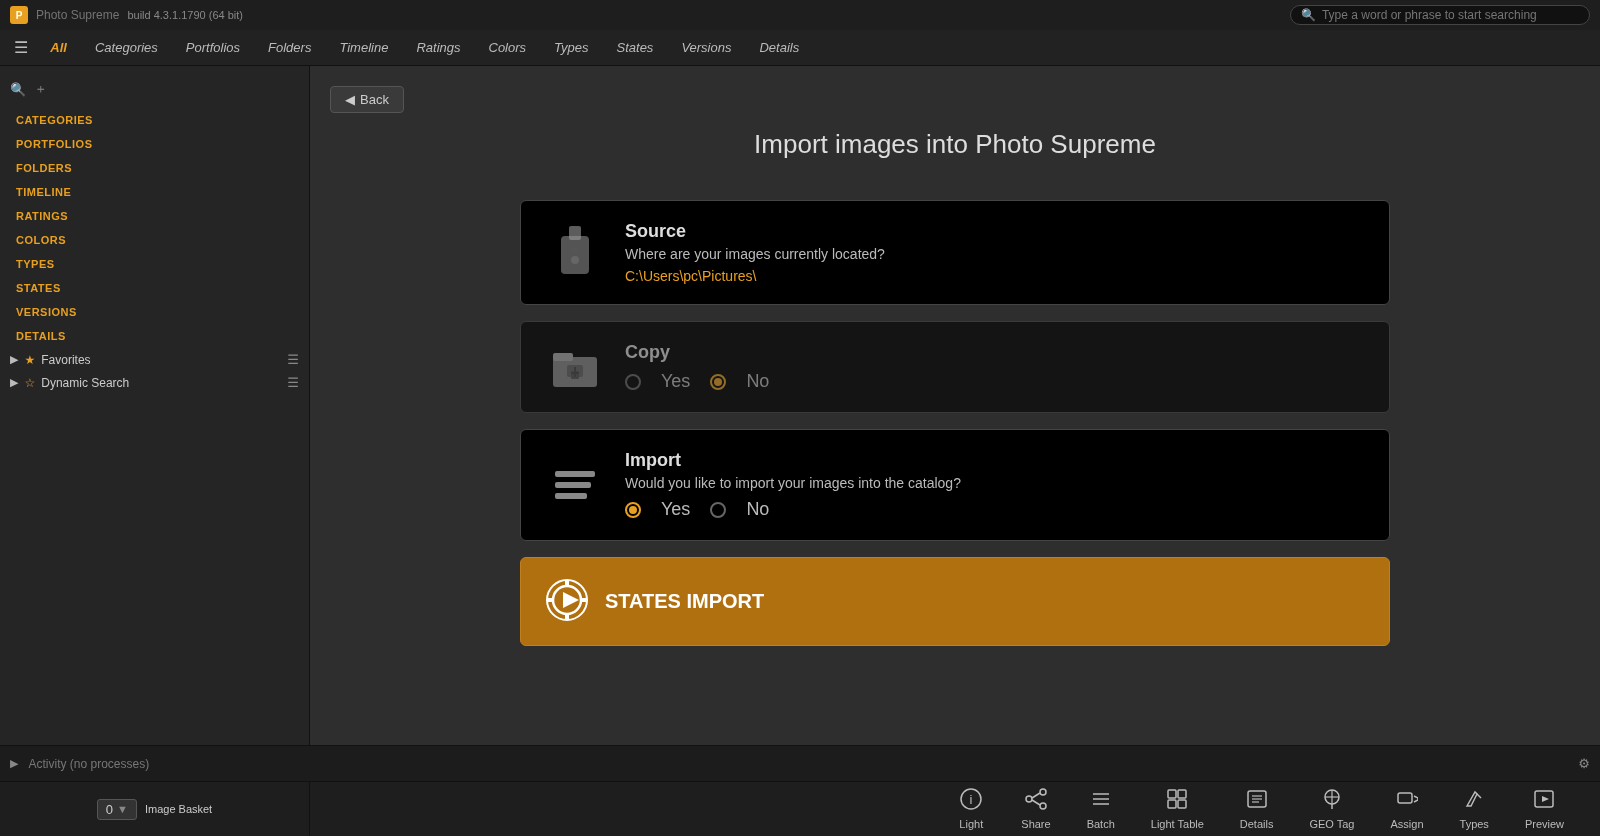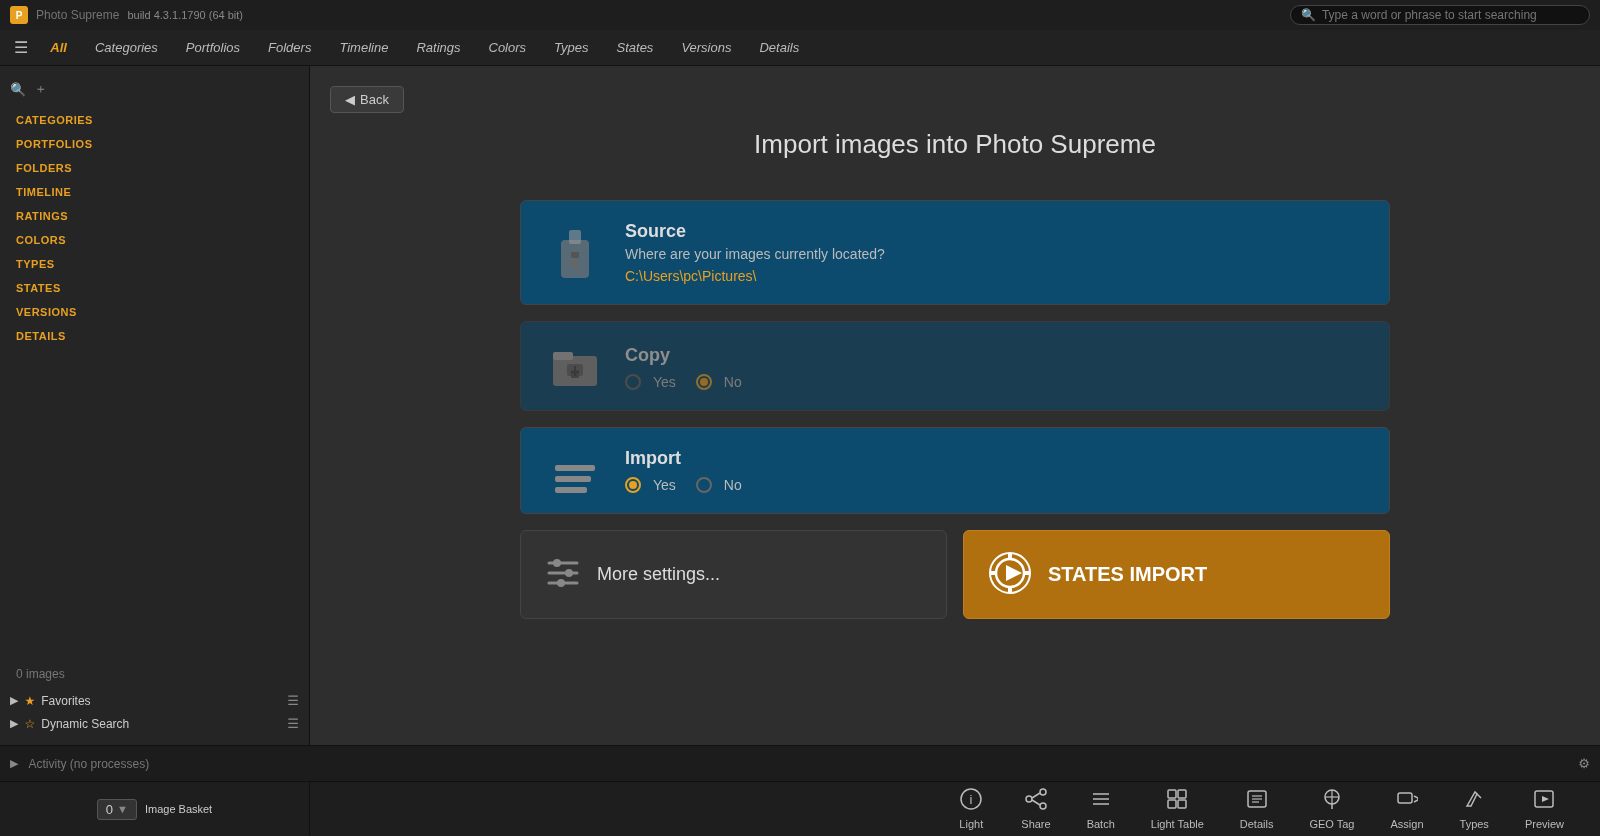--- a/index.html
+++ b/index.html
@@ -142,28 +142,28 @@
     .page-title {
       color: #ddd;
       font-size: 26px;
       font-weight: normal;
       margin-bottom: 40px;
       text-align: center;
     }
 
     
     .import-card {
-      background: #0c4a6e;
+      background: #000000;
       border: 1px solid #444;
       border-radius: 6px;
       width: 870px;
       padding: 20px 24px;
       margin-bottom: 16px;
       display: flex;
-      align-items: flex-end;
+      align-items: center;
       gap: 20px;
     }
     .card-icon-area {
       width: 60px;
       display: flex;
       align-items: center;
       justify-content: center;
       flex-shrink: 0;
     }
     .card-content { flex: 1; }
@@ -171,21 +171,21 @@
       color: #ddd;
       font-size: 18px;
       font-weight: bold;
       margin-bottom: 4px;
     }
     .card-question { color: #bbb; font-size: 14px; margin-bottom: 6px; }
     .card-path { color: #e8a020; font-size: 14px; cursor: pointer; }
 
     
     .radio-group { display: flex; align-items: center; gap: 20px; margin-top: 8px; }
-    .radio-option { display: flex; align-items: center; gap: 12px; color: #bbb; font-size: 14px; cursor: pointer; }
+    .radio-option { display: flex; align-items: center; gap: 20px; color: #bbb; font-size: 18px; cursor: pointer; }
     .radio-dot {
       width: 16px; height: 16px;
       border-radius: 50%;
       border: 2px solid #666;
       display: flex; align-items: center; justify-content: center;
     }
     .radio-dot.selected { border-color: #e8a020; }
     .radio-dot.selected::after {
       content: '';
       width: 8px; height: 8px;
@@ -351,21 +351,20 @@
     <div class="sidebar-nav-item">PORTFOLIOS</div>
     <div class="sidebar-nav-item">FOLDERS</div>
     <div class="sidebar-nav-item">TIMELINE</div>
     <div class="sidebar-nav-item">RATINGS</div>
     <div class="sidebar-nav-item">COLORS</div>
     <div class="sidebar-nav-item">TYPES</div>
     <div class="sidebar-nav-item">STATES</div>
     <div class="sidebar-nav-item">VERSIONS</div>
     <div class="sidebar-nav-item">DETAILS</div>
 
-    <div class="sidebar-count">0 images</div>
 
     <div class="favorites-section">
       <span class="fav-arrow">▶</span>
       <span class="fav-star">★</span>
       <span class="fav-label">Favorites</span>
       <span class="fav-menu">☰</span>
     </div>
 
     <div class="favorites-section">
       <span class="fav-arrow">▶</span>
@@ -432,48 +431,36 @@
     <div class="import-card">
       <div class="card-icon-area">
         <div class="import-icon">
           <div class="import-line" style="width:40px"></div>
           <div class="import-line" style="width:36px"></div>
           <div class="import-line" style="width:32px"></div>
         </div>
       </div>
       <div class="card-content">
         <div class="card-title">Import</div>
+        <div class="card-question">Would you like to import your images into the catalog?</div>
         <div class="radio-group">
           <label class="radio-option">
             <div class="radio-dot selected"></div>
             <span>Yes</span>
           </label>
           <label class="radio-option">
             <div class="radio-dot"></div>
             <span>No</span>
           </label>
         </div>
       </div>
     </div>
 
     <div class="bottom-cards-row">
 
-      <div class="more-settings-card">
-        <div>
-          <svg width="36" height="36" viewBox="0 0 36 36">
-            <line x1="4" y1="8" x2="32" y2="8" stroke="#888" stroke-width="3" stroke-linecap="round"></line>
-            <circle cx="12" cy="8" r="4" fill="#888"></circle>
-            <line x1="4" y1="18" x2="32" y2="18" stroke="#888" stroke-width="3" stroke-linecap="round"></line>
-            <circle cx="24" cy="18" r="4" fill="#888"></circle>
-            <line x1="4" y1="28" x2="32" y2="28" stroke="#888" stroke-width="3" stroke-linecap="round"></line>
-            <circle cx="16" cy="28" r="4" fill="#888"></circle>
-          </svg>
-        </div>
-        <span class="more-settings-label">More settings...</span>
-      </div>
 
       <div class="start-import-card">
         <div>
           <svg width="44" height="44" viewBox="0 0 44 44">
             <circle cx="22" cy="22" r="20" fill="none" stroke="#fff" stroke-width="2"></circle>
             <polygon points="18,14 34,22 18,30" fill="#fff"></polygon>
 
             <circle cx="22" cy="22" r="14" fill="none" stroke="#fff" stroke-width="2.5"></circle>
             <rect x="20" y="2" width="4" height="6" rx="1" fill="#fff"></rect>
             <rect x="20" y="36" width="4" height="6" rx="1" fill="#fff"></rect>

